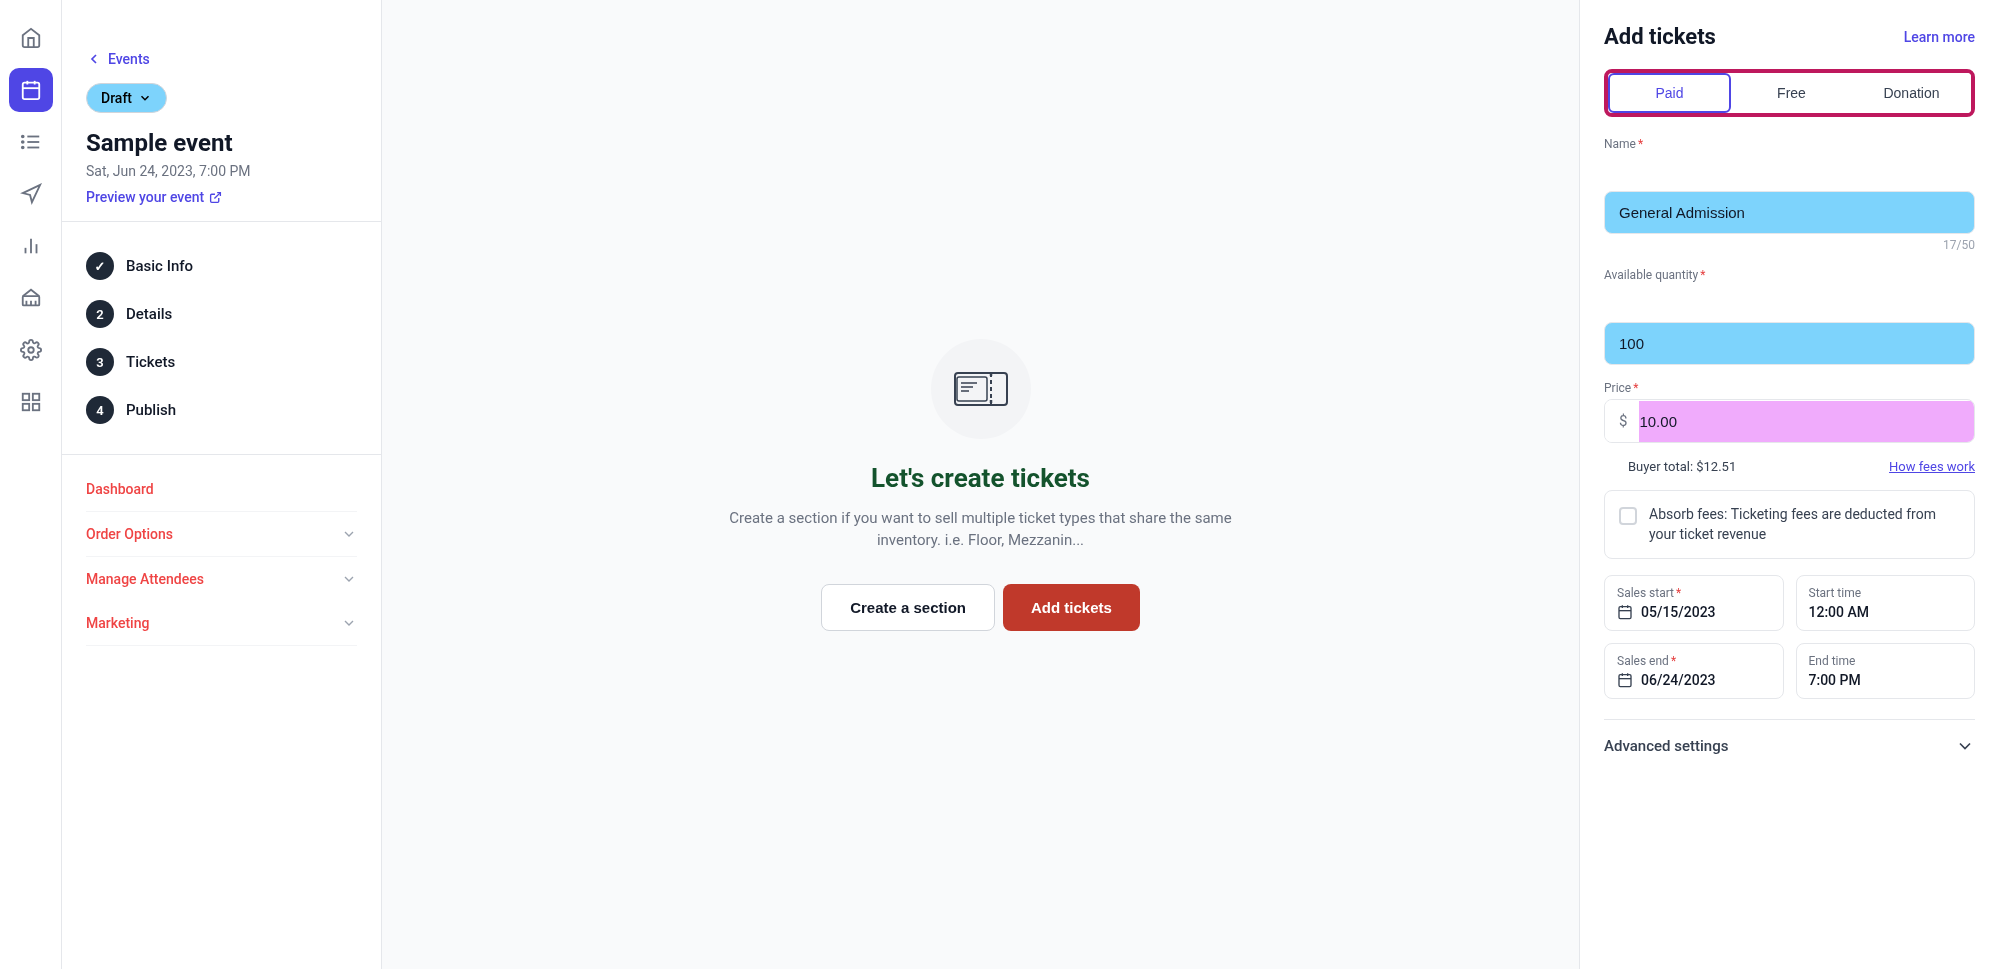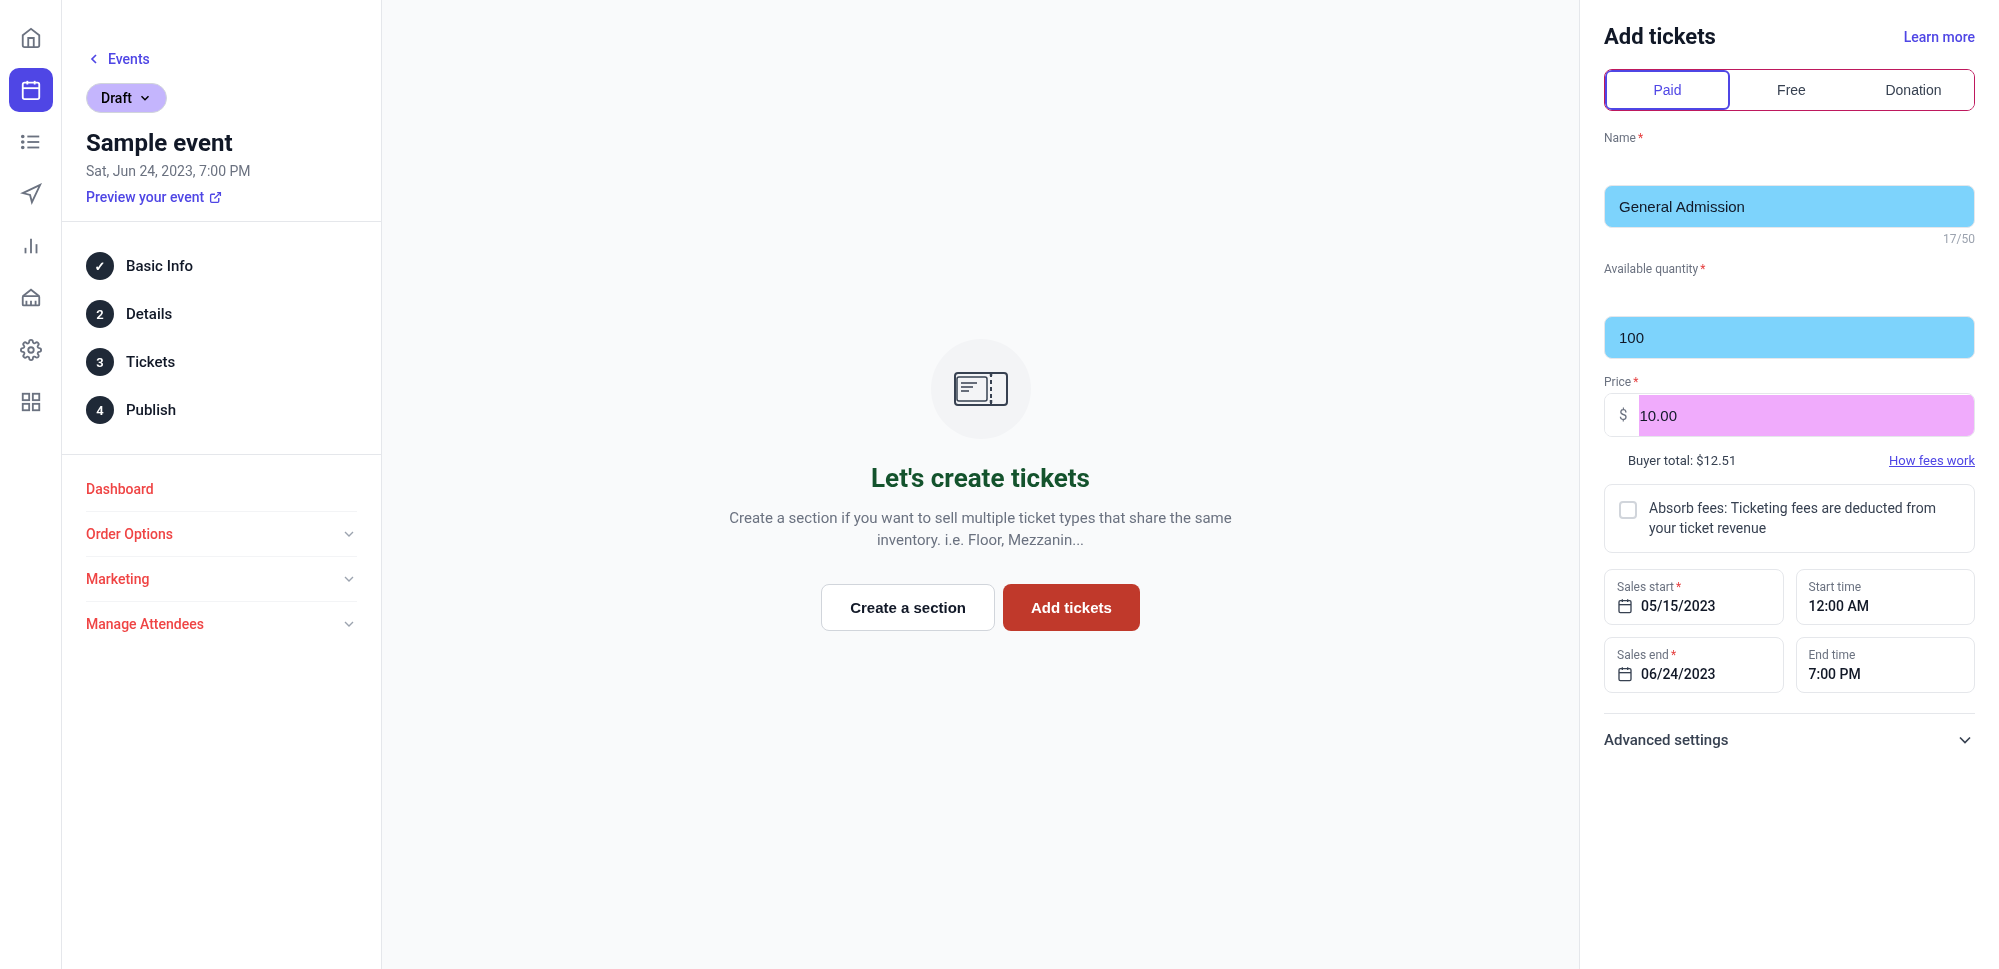--- a/index.html
+++ b/index.html
@@ -65,21 +65,21 @@
       display: inline-flex;
       align-items: center;
       gap: 6px;
       border: 1.5px solid #d1d5db;
       border-radius: 20px;
       padding: 6px 14px;
       font-size: 14px;
       font-weight: 500;
       cursor: pointer;
       margin-bottom: 16px;
-      background: #c4b5fd;
+      background: #7dd3fc;
     }
 
     .event-title {
       font-size: 24px;
       font-weight: 700;
       color: #111827;
       margin-bottom: 6px;
     }
 
     .event-date {
@@ -261,21 +261,21 @@
       color: #4f46e5;
       font-size: 14px;
       font-weight: 500;
       cursor: pointer;
     }
 
     .ticket-type-tabs {
       display: flex;
       gap: 1px;
       margin-bottom: 20px;
-      border: 1px solid #be185d;
+      border: 4px solid #be185d;
       border-radius: 8px;
       overflow: hidden;
     }
 
     .ticket-type-tab {
       flex: 1;
       padding: 10px 0;
       text-align: center;
       font-size: 14px;
       font-weight: 500;
@@ -550,28 +550,28 @@
   <div class="side-menu">
     <div class="side-menu-item">
       <span>Dashboard</span>
     </div>
     <div class="side-menu-item">
       <span>Order Options</span>
       <svg class="chevron-icon" width="16" height="16" viewBox="0 0 24 24" fill="none" stroke="currentColor" stroke-width="2">
           <polyline points="6 9 12 15 18 9"></polyline>
         </svg>
     </div>
-    <div class="side-menu-item">
-      <span>Marketing</span>
+    <div class="side-menu-item no-border">
+      <span>Manage Attendees</span>
       <svg class="chevron-icon" width="16" height="16" viewBox="0 0 24 24" fill="none" stroke="currentColor" stroke-width="2">
           <polyline points="6 9 12 15 18 9"></polyline>
         </svg>
     </div>
-    <div class="side-menu-item no-border">
-      <span>Manage Attendees</span>
+    <div class="side-menu-item">
+      <span>Marketing</span>
       <svg class="chevron-icon" width="16" height="16" viewBox="0 0 24 24" fill="none" stroke="currentColor" stroke-width="2">
           <polyline points="6 9 12 15 18 9"></polyline>
         </svg>
     </div>
   </div>
 </div>
 
 <div class="main-content">
   <div class="center-card">
     <div class="ticket-icon-wrapper">

